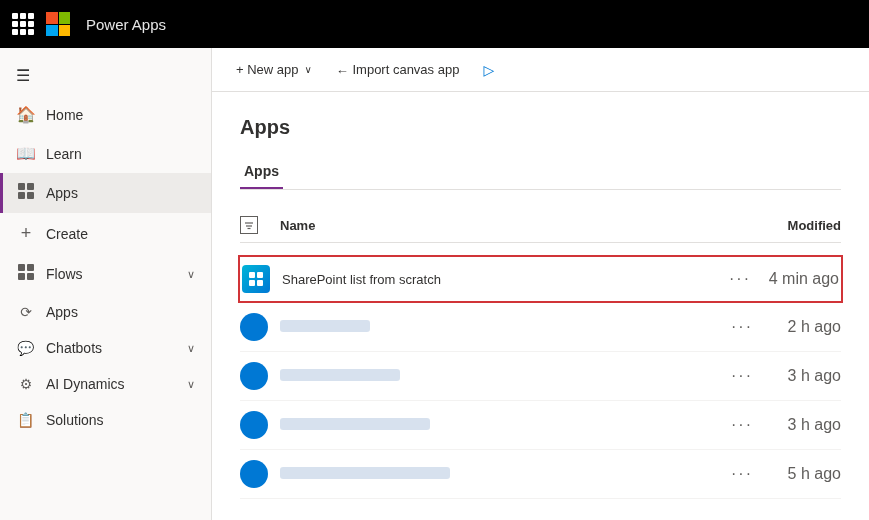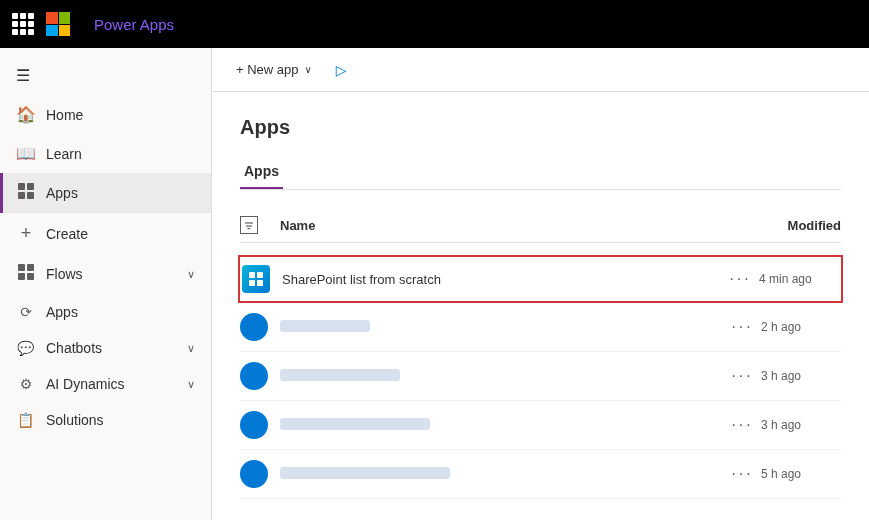--- a/index.html
+++ b/index.html
@@ -15,21 +15,21 @@
       padding: 0 12px;
       gap: 12px;
     }
     .waffle-icon { display: grid; grid-template-columns: repeat(3,6px); grid-template-rows: repeat(3,6px); gap: 2px; cursor: pointer; }
     .waffle-dot { width: 6px; height: 6px; background: #fff; border-radius: 1px; }
     .ms-logo-grid { display: grid; grid-template-columns: 1fr 1fr; grid-template-rows: 1fr 1fr; width: 24px; height: 24px; gap: 1px; }
     .ms-logo-r { background: #f25022; }
     .ms-logo-g { background: #7fba00; }
     .ms-logo-b { background: #00a4ef; }
     .ms-logo-y { background: #ffb900; }
-    .app-title { font-size: 15px; font-weight: 400; color: #8b5cf6; margin-left: 12px; }
+    .app-title { font-size: 15px; font-weight: 400; color: #e5e5e5; margin-left: 4px; }
 
     
     .layout { display: flex; height: calc(520px - 48px); }
 
     
     .sidebar {
       width: 212px;
       background: #faf9f8;
       border-right: 1px solid #e1dfdd;
       flex-shrink: 0;
@@ -144,21 +144,21 @@
       flex-shrink: 0;
     }
     .row-app-icon svg { width: 16px; height: 16px; }
     .row-name { flex: 1; font-size: 13px; color: #323130; }
     .row-dots {
       color: #605e5c;
       font-size: 16px;
       letter-spacing: 2px;
       padding: 0 8px;
     }
-    .row-modified { width: 80px; font-size: 12px; color: #605e5c; }
+    .row-modified { width: 80px; text-align: right; font-size: 16px; color: #605e5c; }
 
     .blurred-text {
       display: inline-block;
       background: #b0c4de;
       border-radius: 3px;
       height: 12px;
       opacity: 0.5;
     }
 
     .filter-icon-box {
@@ -256,20 +256,23 @@
   </div>
 
   <div class="main">
 
     <div class="toolbar">
       <div class="toolbar-btn">
         <span>+ New app</span>
         <span style="font-size:10px;">∨</span>
       </div>
       <div class="toolbar-btn">
+        <span>← Import canvas app</span>
+      </div>
+      <div class="toolbar-btn">
         <span style="color:#0078d4; font-size:14px;">▷</span>
       </div>
     </div>
 
     <div class="content">
       <h1 class="page-title">Apps</h1>
 
       <div class="tabs">
         <div class="tab active">
           <span>Apps</span>

